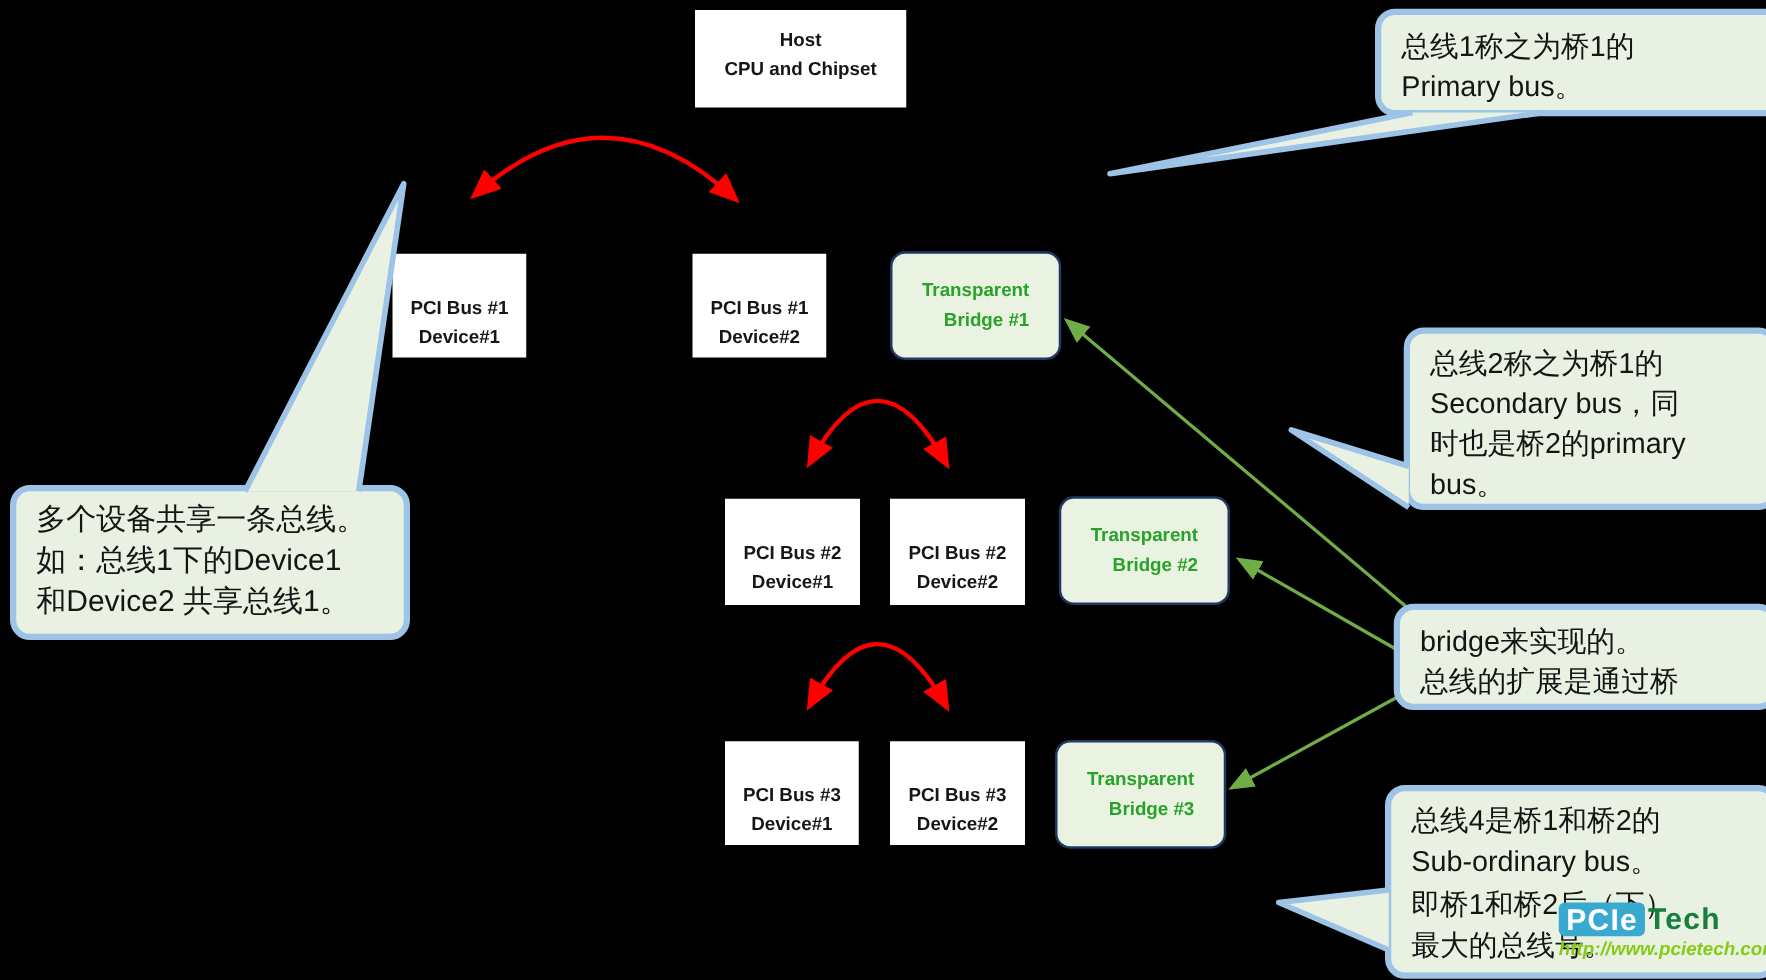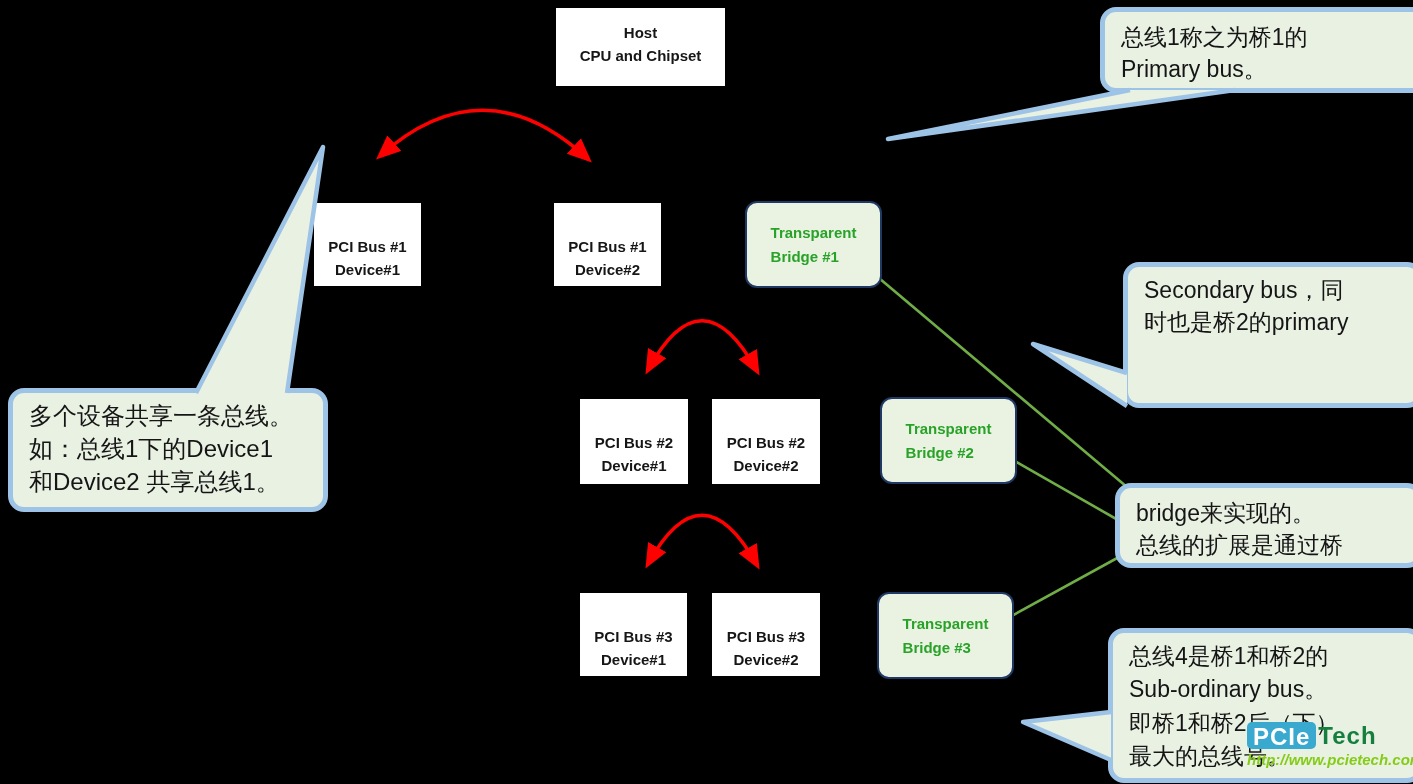--- a/index.html
+++ b/index.html
@@ -21,22 +21,22 @@
   #host-box .inner{padding-top:13px;}
   #dev-b1d1{left:314px;top:203px;width:107px;height:83px;}
   #dev-b1d2{left:554px;top:203px;width:107px;height:83px;}
   #dev-b2d1{left:580px;top:399px;width:108px;height:85px;}
   #dev-b2d2{left:712px;top:399px;width:108px;height:85px;}
   #dev-b3d1{left:580px;top:593px;width:107px;height:83px;}
   #dev-b3d2{left:712px;top:593px;width:108px;height:83px;}
 
   .bridge{
     position:absolute;background:#eaf3e2;border:2.5px solid #1f3864;border-radius:12px;
-    color:#28a228;font-weight:bold;font-size:15px;line-height:1.6;text-align:left;
-    display:flex;align-items:center;justify-content:center;z-index:1;box-sizing:border-box;margin-left:33px;
+    color:#28a228;font-weight:bold;font-size:15px;line-height:1.6;text-align:right;
+    display:flex;align-items:center;justify-content:center;z-index:1;box-sizing:border-box;
   }
   #bridge-1{left:712px;top:201px;width:137px;height:87px;}
   #bridge-2{left:847px;top:397px;width:137px;height:87px;}
   #bridge-3{left:844px;top:592px;width:137px;height:87px;}
 
   .callout{
     position:absolute;background:#e9f1e3;border:5px solid #9dc3e6;border-radius:16px;
     color:#151515;font-size:23px;line-height:1.4;z-index:1;box-sizing:border-box;
     padding:9px 16px;
   }
@@ -140,22 +140,24 @@
       <div>Transparent</div>
       <div>Bridge #3</div>
     </div>
   </div>
 
   <div class="callout" id="callout-primary">
     <div>总线1称之为桥1的</div>
     <div>Primary bus。</div>
   </div>
   <div class="callout" id="callout-secondary">
+    <div>总线2称之为桥1的</div>
     <div>Secondary bus，同</div>
     <div>时也是桥2的primary</div>
+    <div>bus。</div>
   </div>
   <div class="callout" id="callout-expand">
     <div>bridge来实现的。</div>
     <div>总线的扩展是通过桥</div>
   </div>
   <div class="callout" id="callout-subordinate">
     <div>总线4是桥1和桥2的</div>
     <div>Sub-ordinary bus。</div>
     <div>即桥1和桥2后（下）</div>
     <div>最大的总线号。</div>

